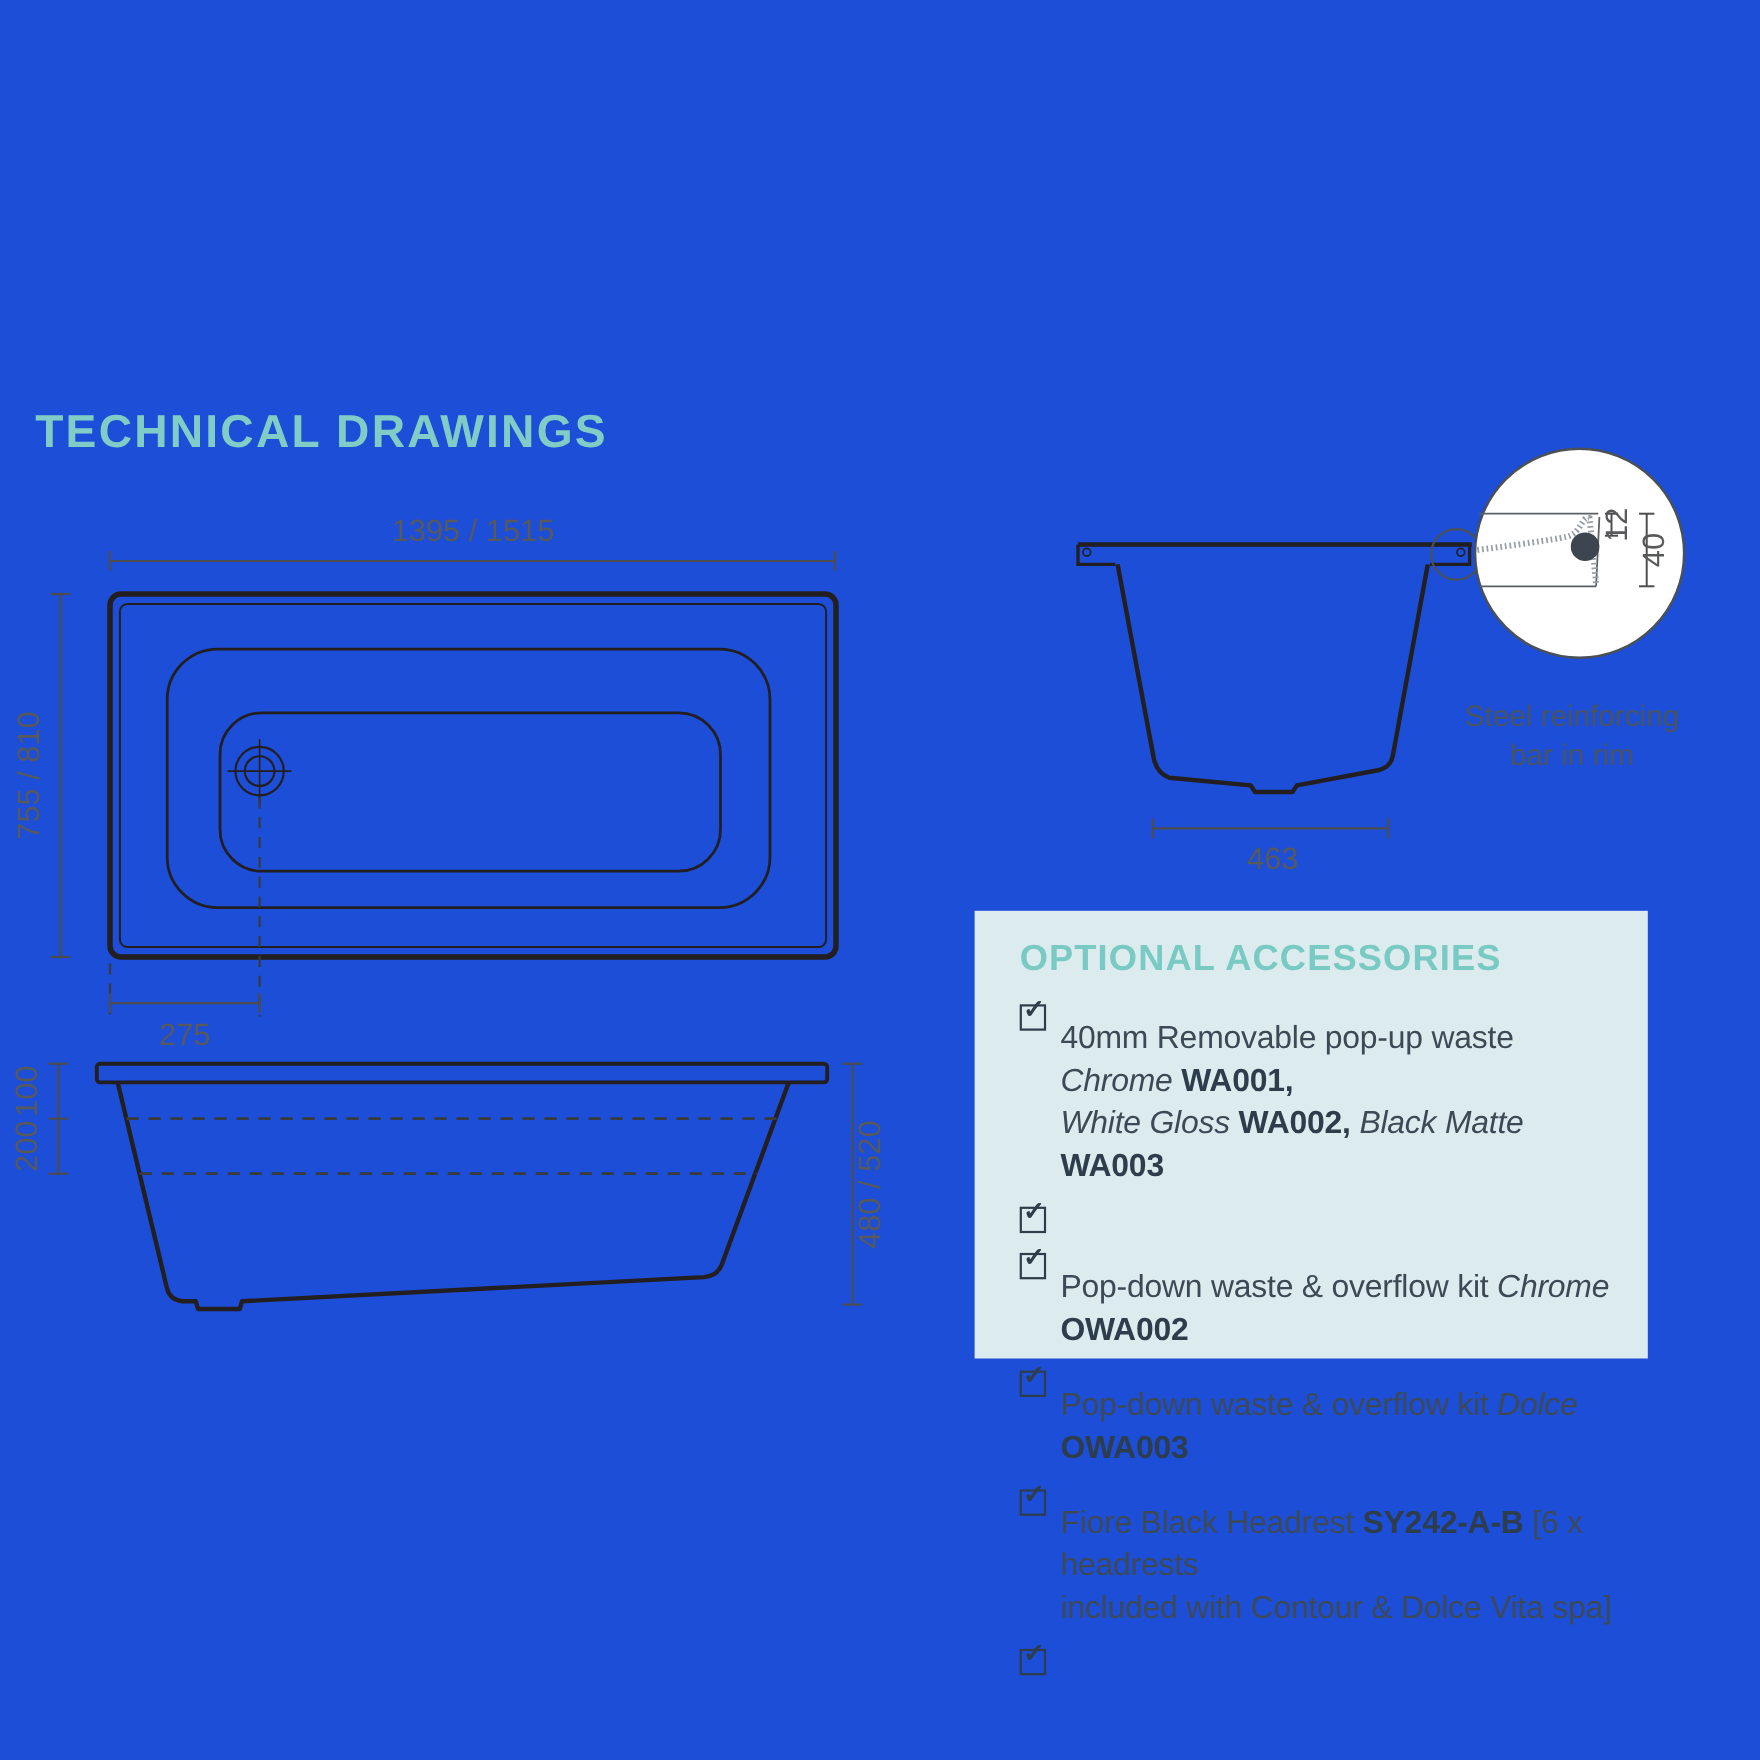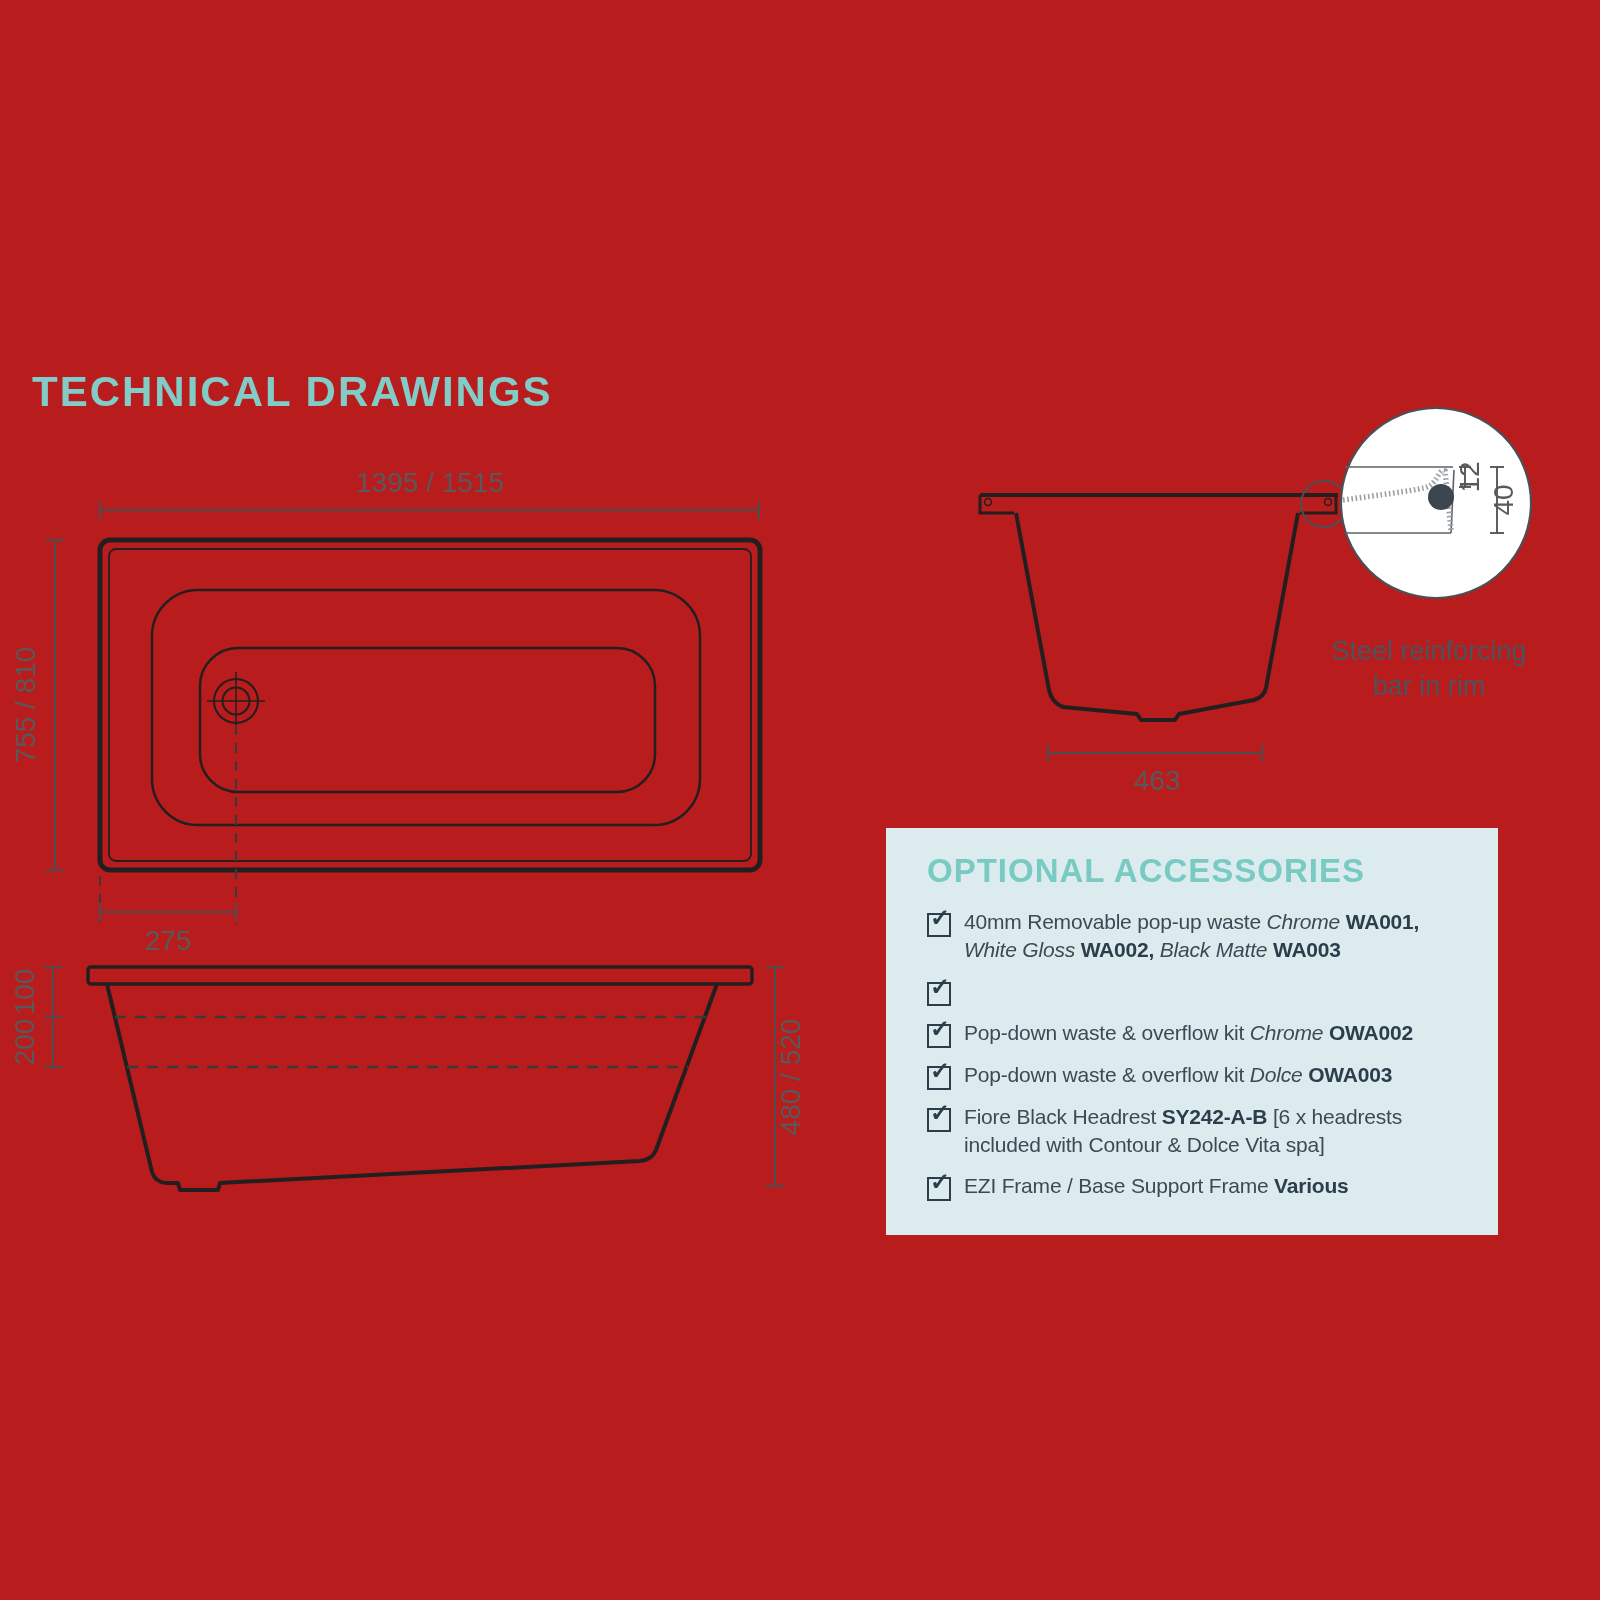--- a/index.html
+++ b/index.html
@@ -1,32 +1,32 @@
 <!DOCTYPE html>
 <html><head>
 <meta charset="utf-8">
 <style>
   html,body{margin:0;padding:0;background:#ffffff;}
-  #stage{position:relative;width:1600px;height:1600px;background:#b91c1c;overflow:hidden;
+  #stage{position:relative;width:1600px;height:1600px;background:#1d4ed8;overflow:hidden;
          font-family:"Liberation Sans", sans-serif;}
   .abs{position:absolute;}
   #page-title{left:32px;top:368px;font-size:42px;font-weight:bold;letter-spacing:2px;
               color:#82ccc7;margin:0;}
   svg text{font-family:"Liberation Sans", sans-serif;}
   .dimtext{fill:#58595b;font-size:28px;}
   .callout{fill:#4a545e;font-size:27px;}
   
   #acc-panel{left:886px;top:828px;width:612px;height:407px;background:#dcecee;box-sizing:border-box;
              padding:24px 30px 20px 41px;}
   #acc-heading{margin:0 0 18px 0;font-size:33px;font-weight:bold;letter-spacing:1px;color:#79cac3;}
   .acc-item{display:flex;align-items:flex-start;margin-bottom:13px;}
   .acc-check{flex:0 0 auto;width:20px;height:20px;border:2.5px solid #2e3d4b;margin:5px 13px 0 0;
              position:relative;background:transparent;}
   .acc-check span{position:absolute;left:1px;top:-9px;font-size:24px;font-weight:bold;color:#2e3d4b;line-height:1;}
-  .acc-text{font-size:21px;line-height:1.33;color:#3d4a56;letter-spacing:-0.2px;}
+  .acc-text{font-size:29px;line-height:1.33;color:#3d4a56;letter-spacing:-0.2px;margin-top:17px;}
   .seg-italic{font-style:italic;}
   .seg-bold{font-weight:bold;color:#2e3d4b;}
 </style>
 </head>
 <body>
 
 <div id="stage">
 
   <h1 id="page-title" class="abs">TECHNICAL DRAWINGS</h1>
 
@@ -179,18 +179,17 @@
         <div class="acc-item">
           <span class="acc-check">
             <span>✓</span>
           </span>
           <div class="acc-text"><span>Fiore Black Headrest  </span><span class="seg-bold">SY242-A-B</span><span> [6 x headrests</span><br><span>included with Contour &amp; Dolce Vita spa]</span></div>
         </div>
         <div class="acc-item">
           <span class="acc-check">
             <span>✓</span>
           </span>
-          <div class="acc-text"><span>EZI Frame / Base Support Frame </span><span class="seg-bold">Various</span></div>
         </div>
       </div>
   </div>
 
 </div>
 
 </body></html>

